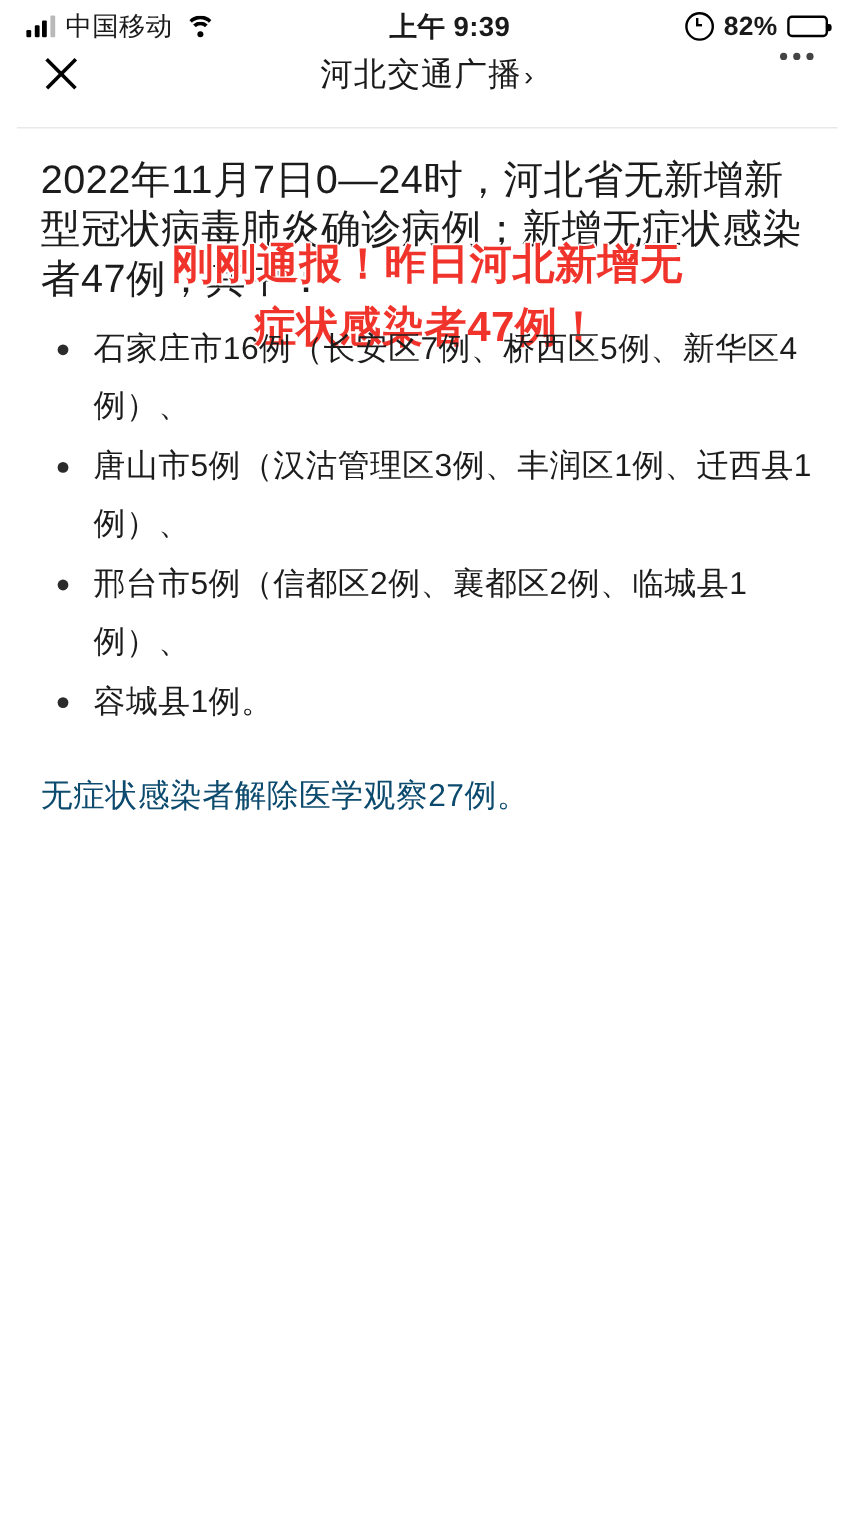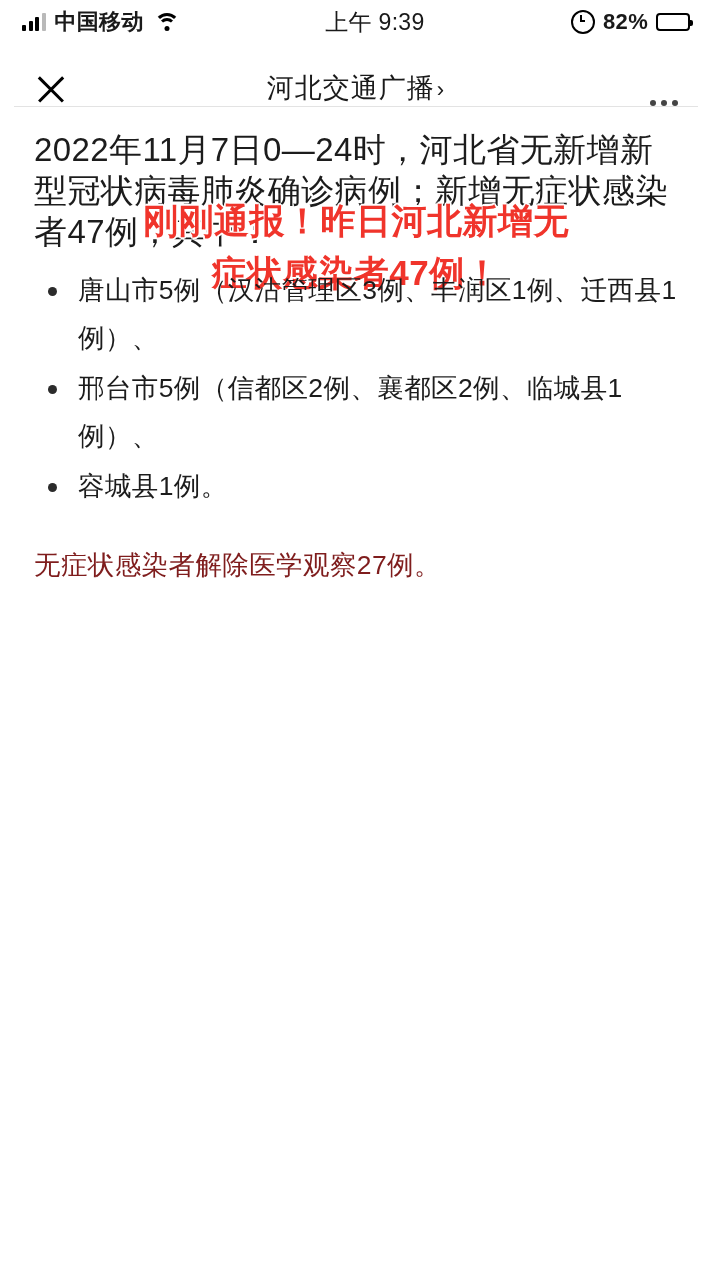--- a/index.html
+++ b/index.html
@@ -43,21 +43,21 @@
     display: block;
     width: 4px;
     background: #000;
     border-radius: 1px;
   }
   .signal-bars i:nth-child(1) { height: 6px; }
   .signal-bars i:nth-child(2) { height: 10px; }
   .signal-bars i:nth-child(3) { height: 14px; }
   .signal-bars i:nth-child(4) { height: 18px; background: #b9b9b9; }
 
-  .carrier { font-size: 22px; font-weight: bold; }
+  .carrier { font-size: 22px; font-weight: normal; }
 
   .wifi-icon { width: 24px; height: 18px; position: relative; margin-left: 2px; }
   .wifi-icon span {
     position: absolute;
     left: 50%;
     transform: translateX(-50%);
     border: 3px solid #000;
     border-bottom-color: transparent;
     border-left-color: transparent;
     border-right-color: transparent;
@@ -69,21 +69,21 @@
     border: none;
     background: #000;
     width: 5px; height: 5px; border-radius: 50%;
     top: 13px;
   }
 
   .status-center {
     flex: 1 1 auto;
     text-align: center;
     font-size: 23px;
-    font-weight: normal;
+    font-weight: bold;
   }
   .status-right {
     display: flex;
     align-items: center;
     gap: 8px;
     flex: 0 0 auto;
     justify-content: space-between;
   }
   .alarm-icon {
     width: 20px; height: 20px;
@@ -126,21 +126,21 @@
     background: #000;
     height: 100%;
     width: 82%;
     border-radius: 2px;
   }
 
   
   .nav-bar {
     height: 62px;
     display: flex;
-    align-items: flex-end;
+    align-items: flex-start;
     padding: 0 34px;
     box-sizing: border-box;
     position: relative;
   }
   .close-btn {
     width: 34px; height: 34px;
     position: relative;
     cursor: pointer;
     flex: 0 0 auto;
   }
@@ -244,21 +244,21 @@
     border-radius: 50%;
     background: #2b2b2b;
   }
   li.wide { letter-spacing: 3.2px; }
 
   .tail-para {
     font-size: 26.5px;
     line-height: 43px;
     letter-spacing: 0.4px;
     margin: 34px 0 0 0;
-    color: #7f1d1d;
+    color: #0c4a6e;
   }
   .tail-para.second { margin-top: 40px; }
 </style>
 </head>
 <body>
 
 <div class="status-bar">
   <div class="status-left">
     <span class="signal-bars">
       <i></i>
@@ -297,19 +297,20 @@
 <div class="article">
 
   <p class="para lead">2022年11月7日0—24时，河北省无新增新型冠状病毒肺炎确诊病例；新增无症状感染者47例，其中：</p>
 
   <div class="overlay-banner">
     <div>刚刚通报！昨日河北新增无</div>
     <div>症状感染者47例！</div>
   </div>
 
   <ul class="city-list">
+    <li>石家庄市16例（长安区7例、桥西区5例、新华区4例）、</li>
     <li>唐山市5例（汉沽管理区3例、丰润区1例、迁西县1例）、</li>
     <li>邢台市5例（信都区2例、襄都区2例、临城县1例）、</li>
     <li>容城县1例。</li>
   </ul>
 
   <p class="tail-para">无症状感染者解除医学观察27例。</p>
 </div>
 
 </body></html>

